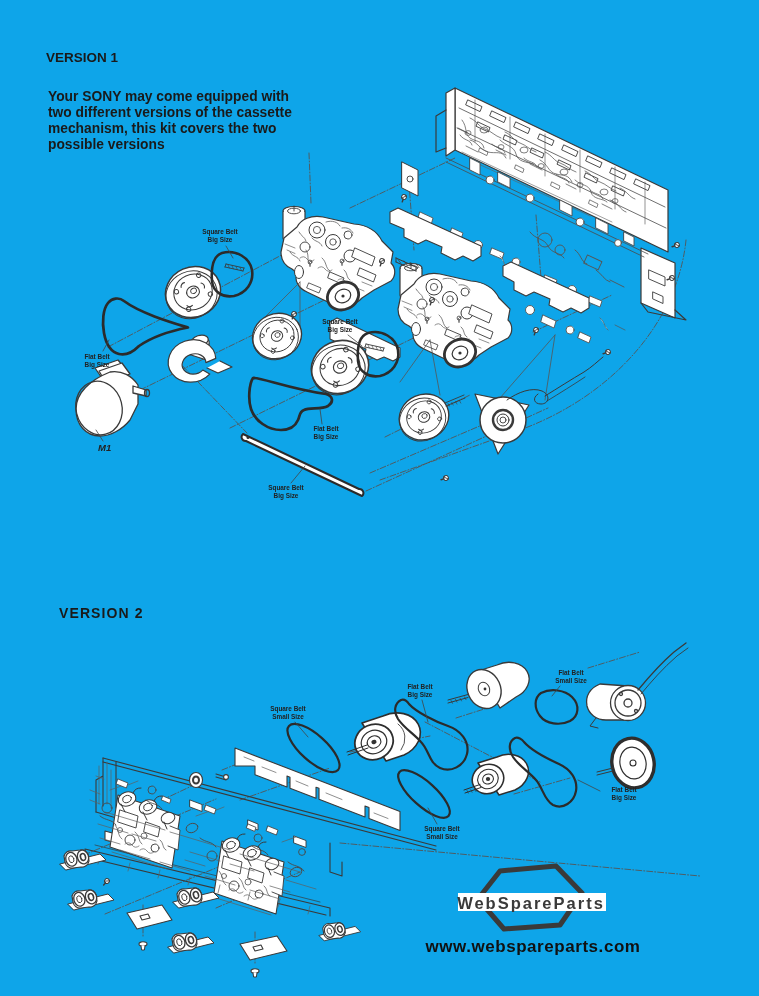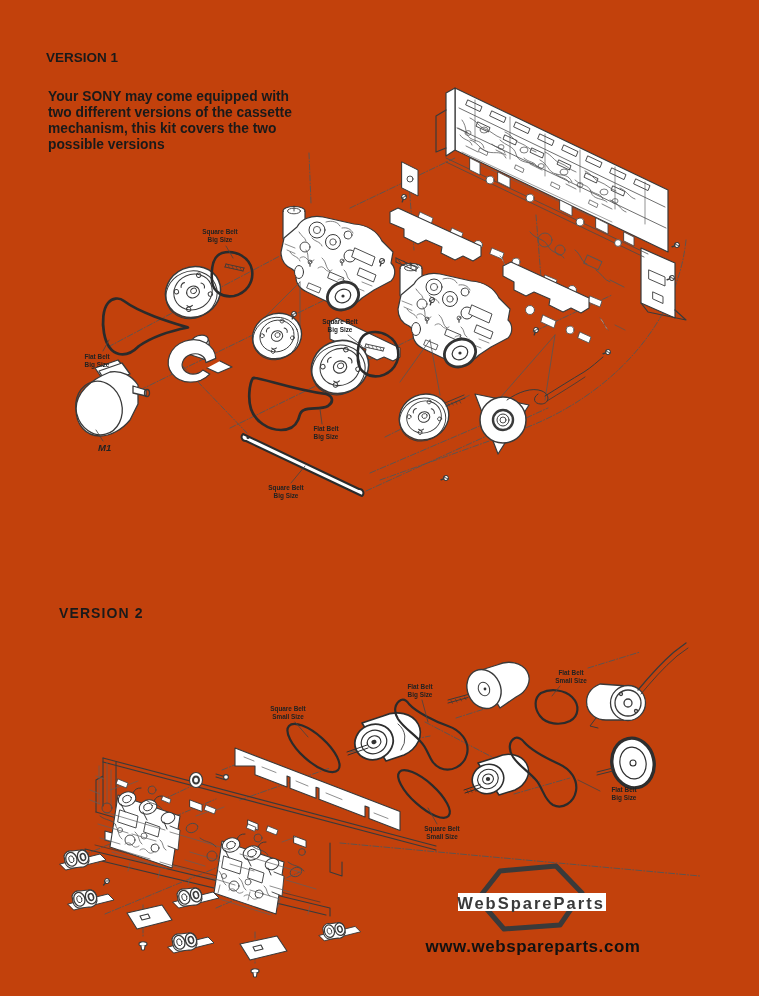--- a/index.html
+++ b/index.html
@@ -1,16 +1,16 @@
 <!DOCTYPE html>
 <html><head>
 <meta charset="utf-8">
 <style>
   html,body{margin:0;padding:0;background:#ffffff;}
-  #page{position:relative;width:759px;height:996px;background:#c2410c;font-family:"Liberation Sans",sans-serif;overflow:hidden;}
+  #page{position:relative;width:759px;height:996px;background:#0ea5e9;font-family:"Liberation Sans",sans-serif;overflow:hidden;}
   svg{position:absolute;left:0;top:0;}
   .lbl{font:bold 6.4px "Liberation Sans",sans-serif;fill:#222;text-anchor:middle;}
 </style>
 </head>
 <body>
 <div id="page">
 <svg width="759" height="996" viewBox="0 0 759 996">
 <defs>
   <g id="flywheel">
     <ellipse cx="0" cy="0" rx="28" ry="25" fill="#fff" stroke="#3a3a3a" stroke-width="1.5"></ellipse>

